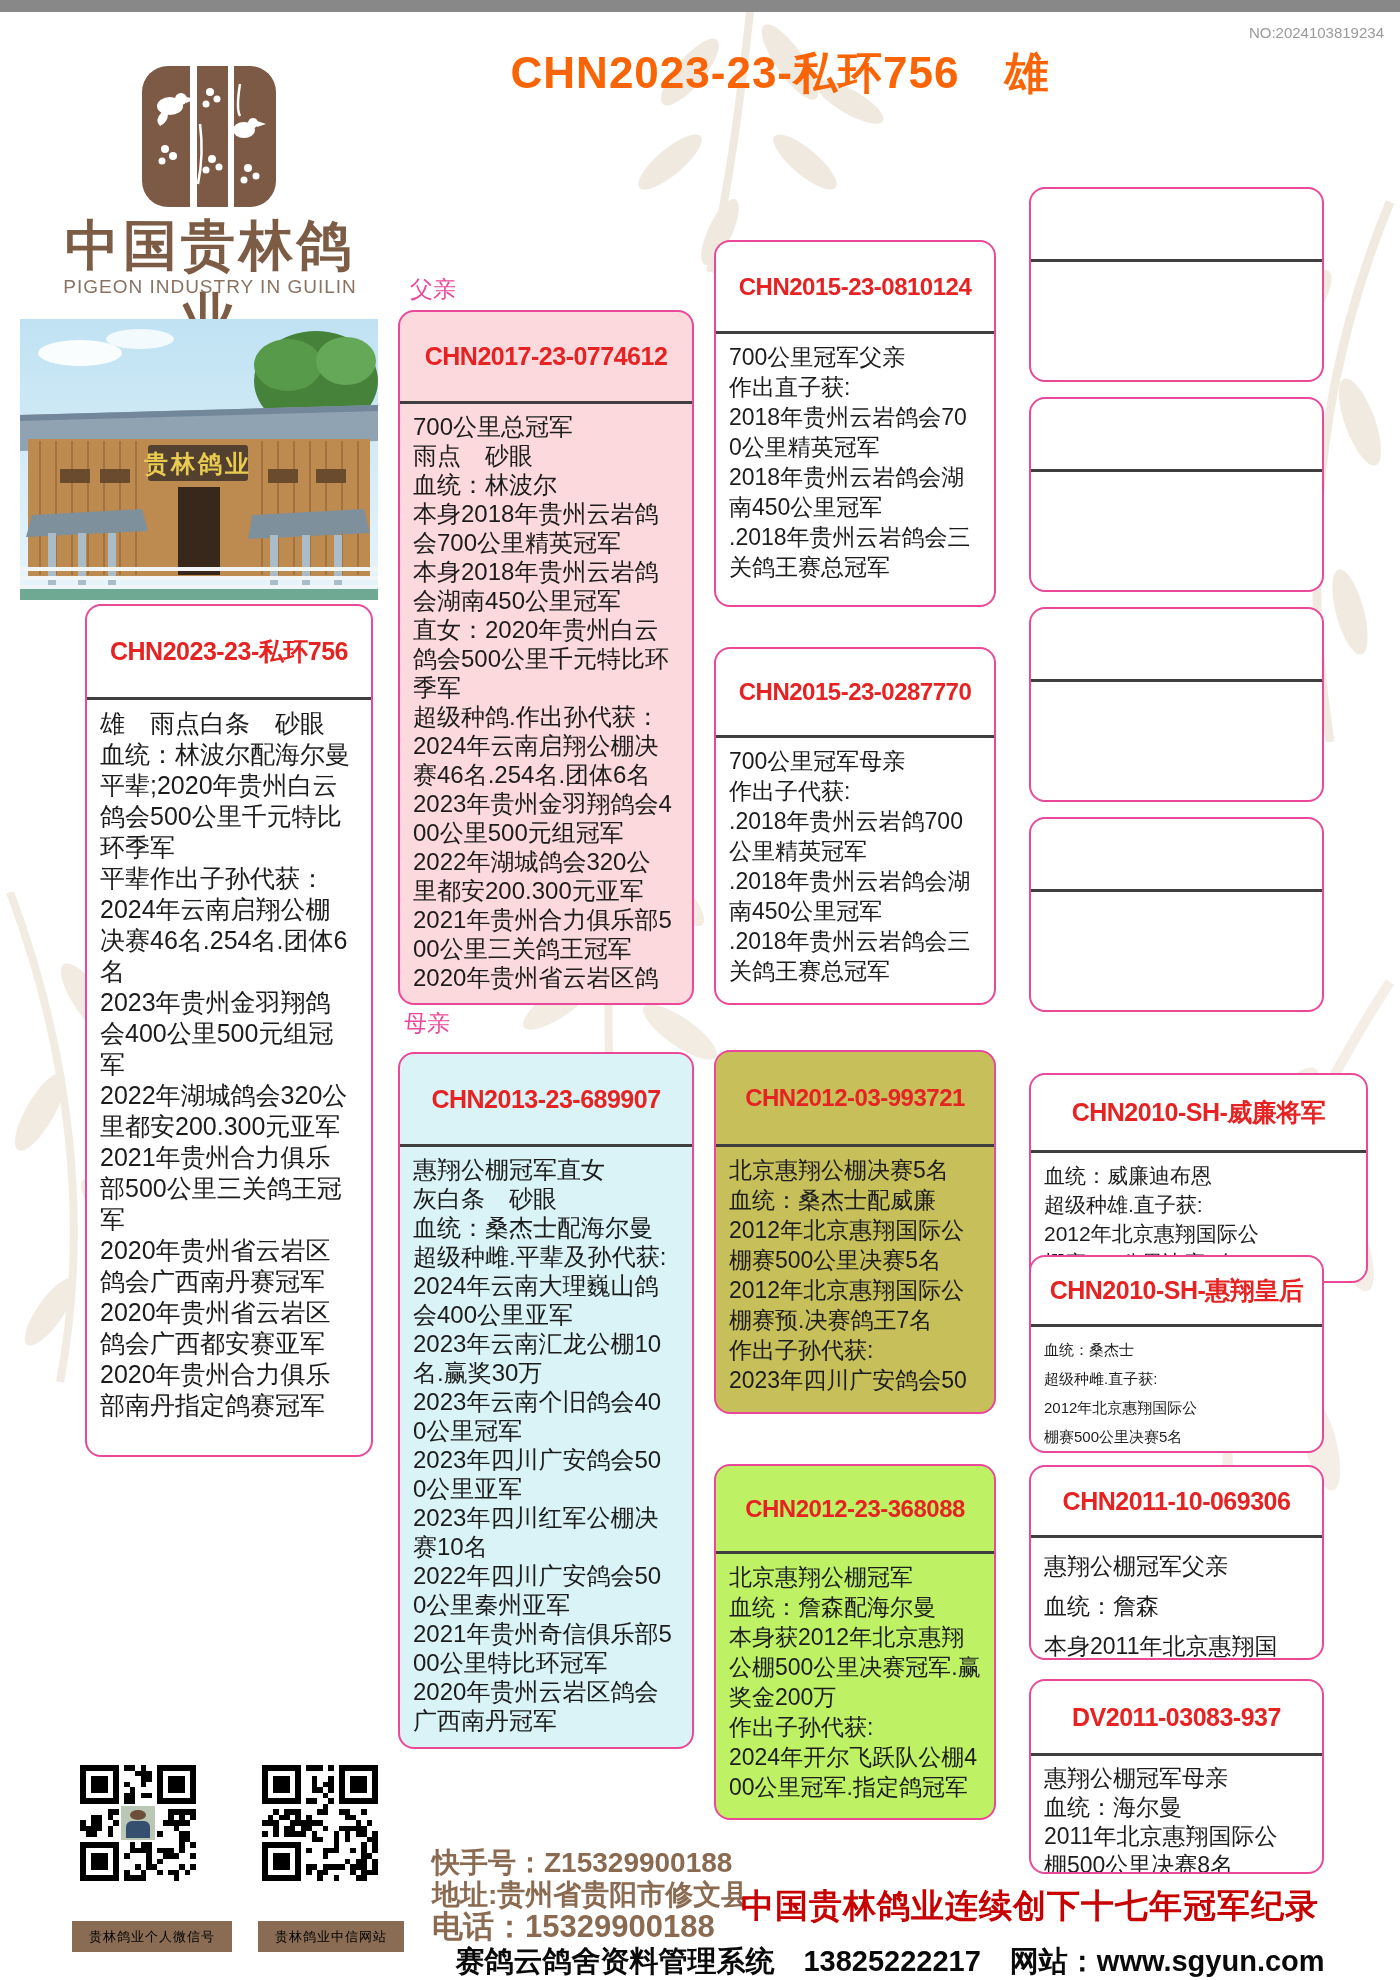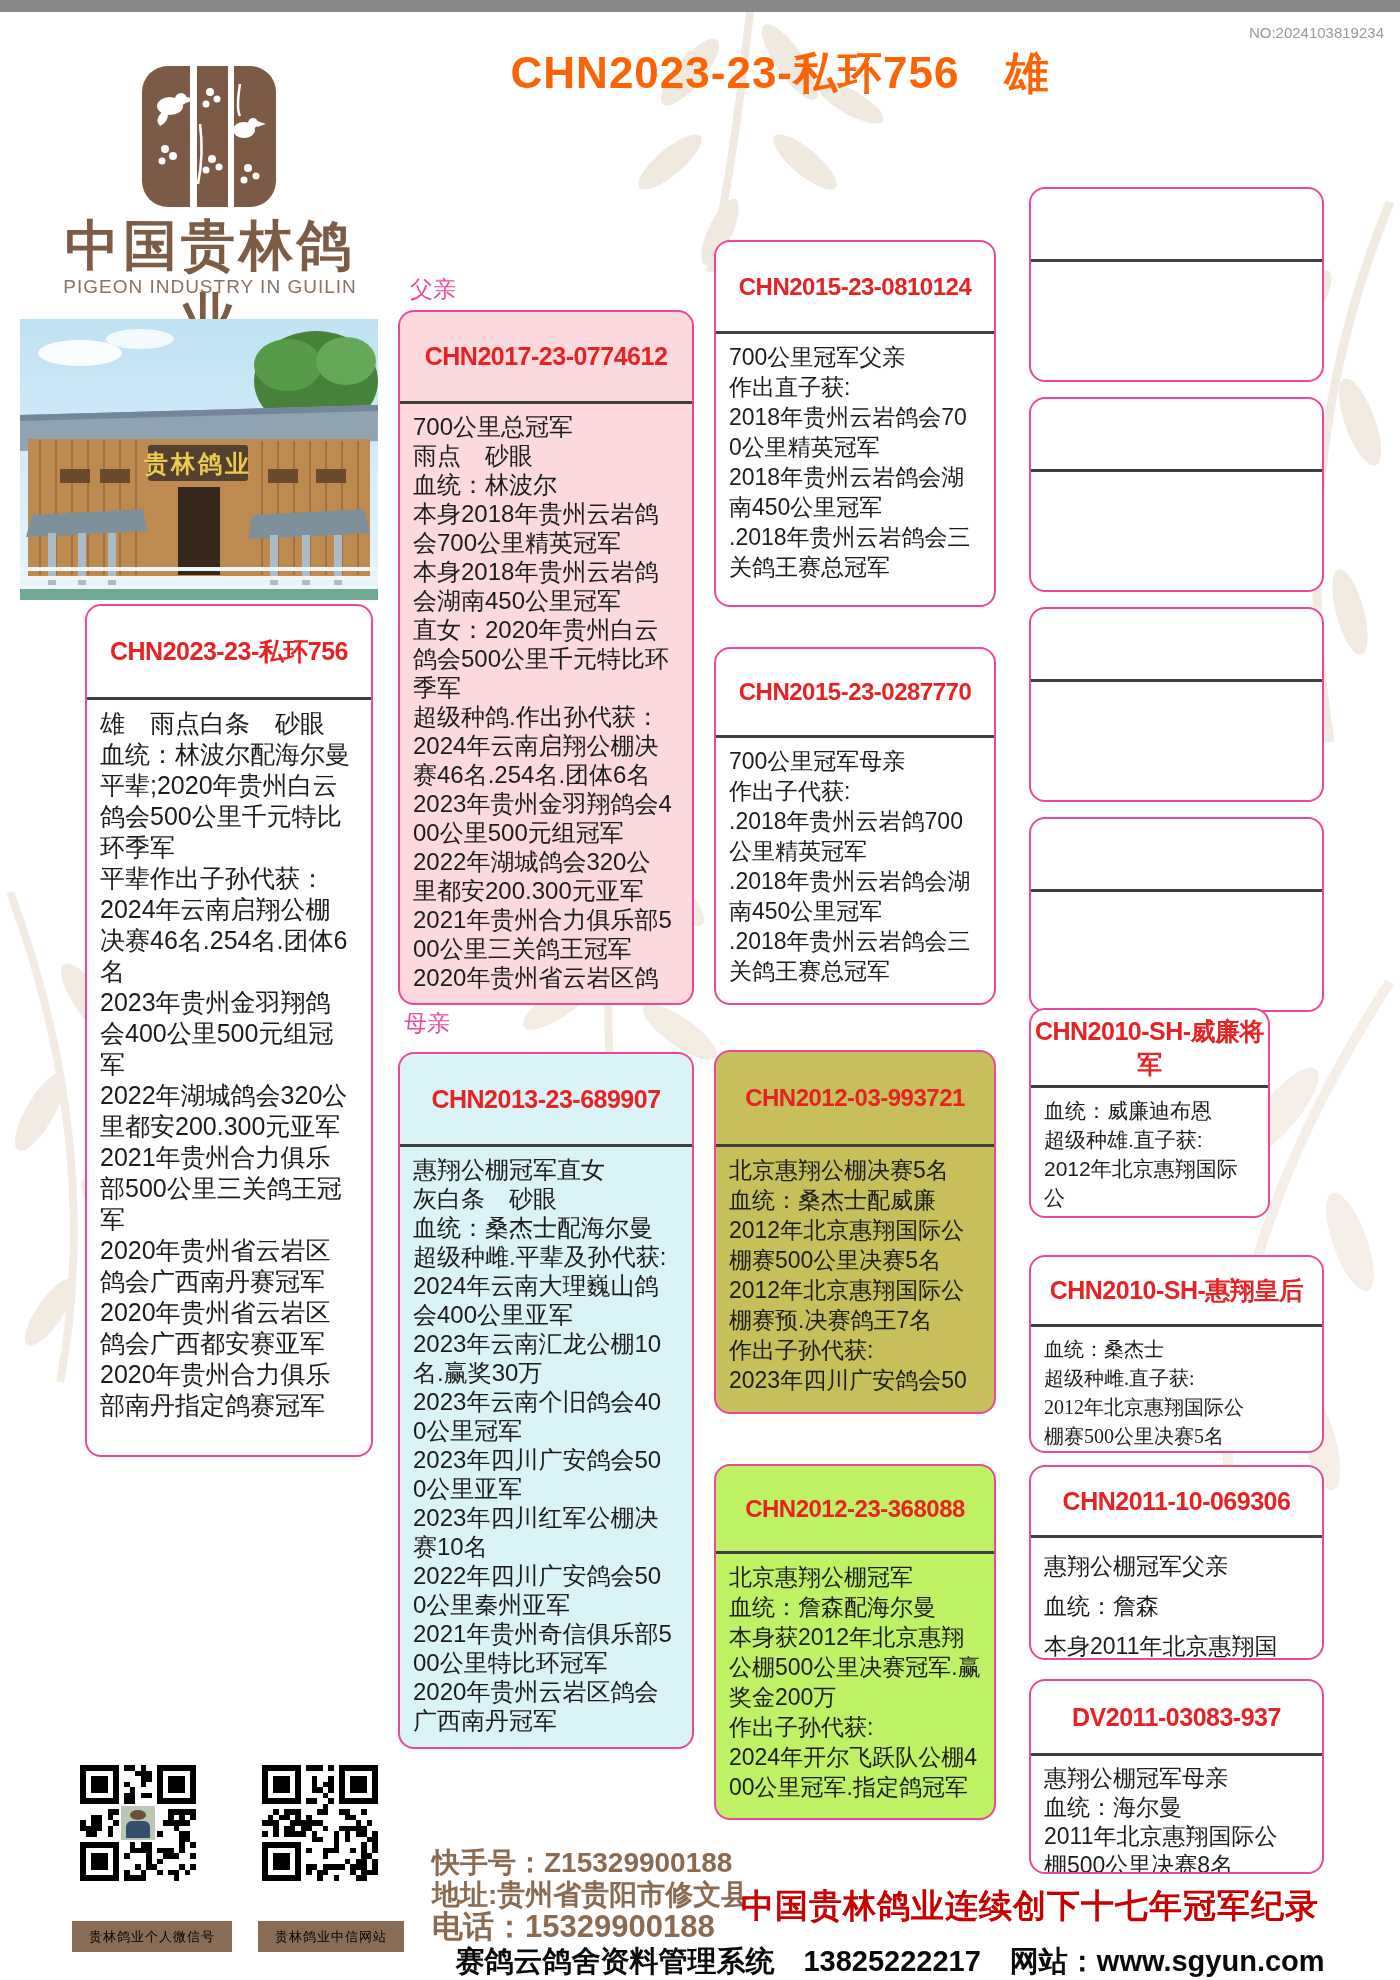--- a/index.html
+++ b/index.html
@@ -340,34 +340,34 @@
   </div>
   <div class="pbox" style="left:1029px;top:595px;width:295px;height:195px;">
     <div class="pbox-title" style="height:70px;"></div>
       <div class="pbox-body"></div>
   </div>
   <div class="pbox" style="left:1029px;top:805px;width:295px;height:195px;">
     <div class="pbox-title" style="height:70px;"></div>
       <div class="pbox-body"></div>
   </div>
 
-  <div class="pbox" style="left:1029px;top:996px;width:241px;height:210px;">
+  <div class="pbox" style="left:1029px;top:1061px;width:339px;height:210px;">
     <div class="pbox-title" style="height:75px;font-size:25px;">
       <span>CHN2010-SH-威廉将军</span>
     </div>
     <div class="pbox-body" style="font-size:21px;line-height:29px;">血统：威廉迪布恩
 超级种雄.直子获:
 2012年北京惠翔国际公
 棚赛500公里决赛5名</div>
   </div>
   <div class="pbox" style="left:1029px;top:1243px;width:295px;height:198px;">
     <div class="pbox-title" style="height:67px;font-size:25px;">
       <span>CHN2010-SH-惠翔皇后</span>
     </div>
-    <div class="pbox-body" style="font-size:20px;line-height:29px;font-family:Liberation Serif, serif;">血统：桑杰士
+    <div class="pbox-body" style="font-size:15px;line-height:29px;">血统：桑杰士
 超级种雌.直子获:
 2012年北京惠翔国际公
 棚赛500公里决赛5名</div>
   </div>
   <div class="pbox" style="left:1029px;top:1453px;width:295px;height:195px;">
     <div class="pbox-title" style="height:68px;font-size:25px;">
       <span>CHN2011-10-069306</span>
     </div>
     <div class="pbox-body" style="font-size:23px;line-height:40px;">惠翔公棚冠军父亲
 血统：詹森

